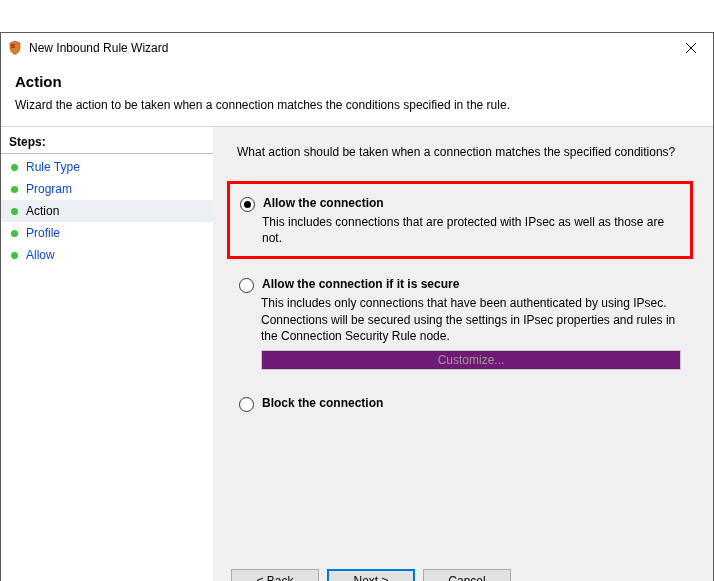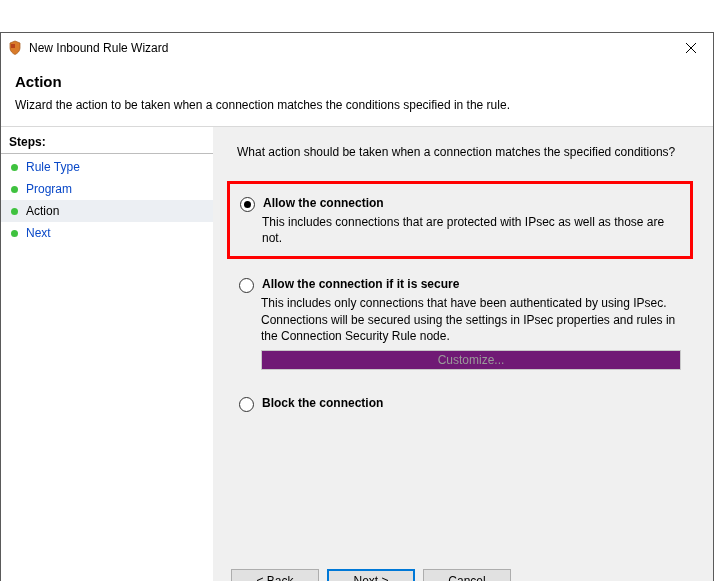--- a/index.html
+++ b/index.html
@@ -236,21 +236,25 @@
       <div class="step">
         <span class="bullet"></span>
         <span class="step-label">Program</span>
       </div>
       <div class="step current">
         <span class="bullet"></span>
         <span class="step-label">Action</span>
       </div>
       <div class="step">
         <span class="bullet"></span>
-        <span class="step-label">Next</span>
+        <span class="step-label">Profile</span>
+      </div>
+      <div class="step">
+        <span class="bullet"></span>
+        <span class="step-label">Allow</span>
       </div>
     </div>
 
     <div class="main">
       <div class="question">What action should be taken when a connection matches the specified conditions?</div>
 
       <div class="options">
 
         <div class="option highlight">
           <div class="opt-row">

